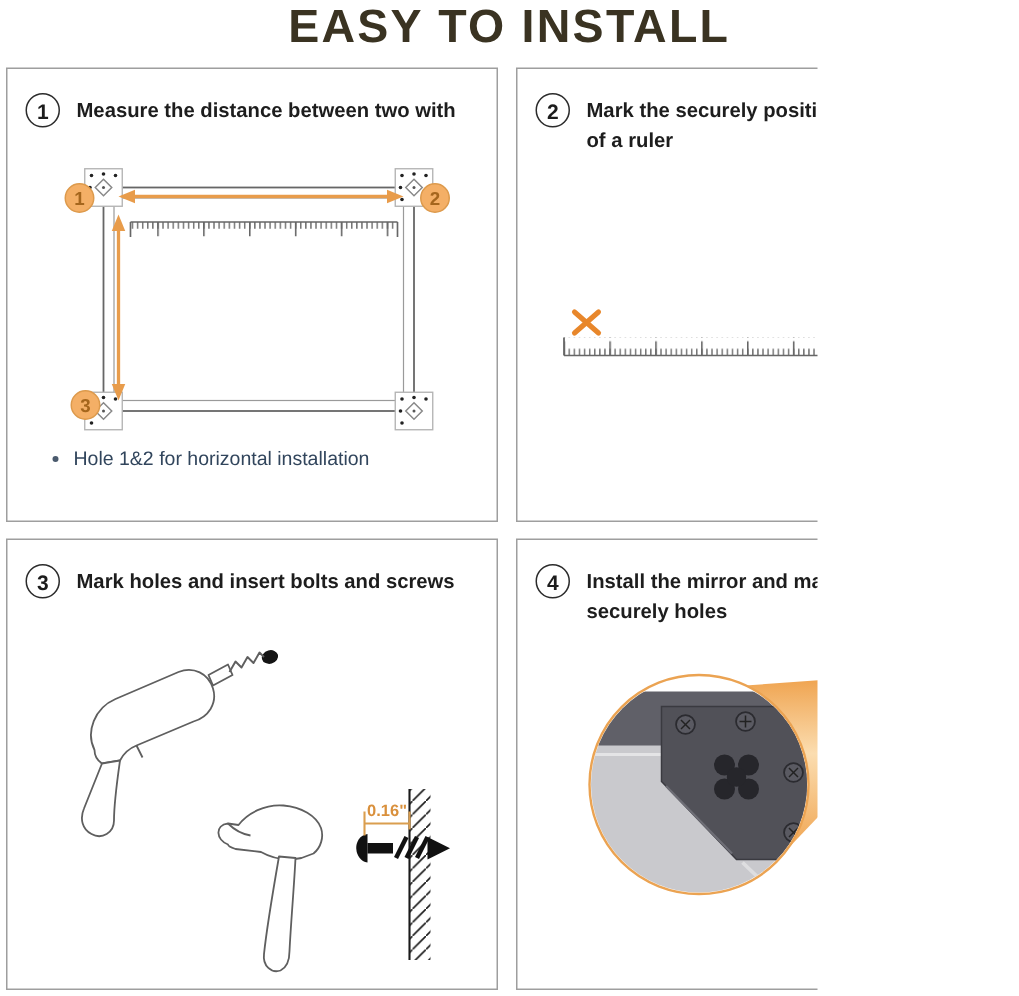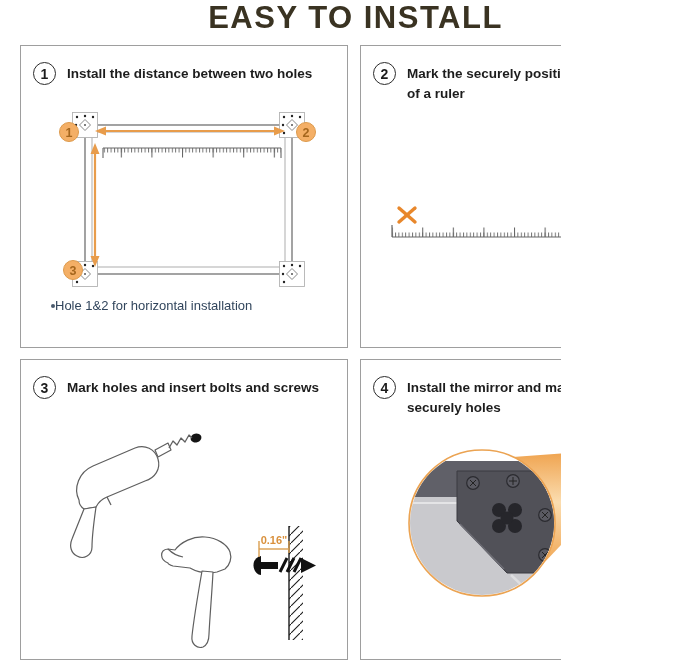--- a/index.html
+++ b/index.html
@@ -1,48 +1,48 @@
 <!DOCTYPE html>
 <html><head>
 <meta charset="utf-8">
 <style>
   html,body{margin:0;padding:0;background:#fff;}
   #stage{position:relative;width:545px;height:664px;background:#fff;overflow:hidden;
-         font-family:"Liberation Sans",sans-serif;margin-left:16px;}
+         font-family:"Liberation Sans",sans-serif;}
   .main-title{position:absolute;top:0;left:0;width:679px;text-align:center;
     font-size:31px;font-weight:800;letter-spacing:1.5px;color:#3a3322;}
   .panel{position:absolute;border:1px solid #9e9e9e;background:#fff;box-sizing:border-box;}
   #p1{left:4px;top:45px;width:328px;height:303px;}
   #p2{left:344px;top:45px;width:331px;height:303px;}
   #p3{left:4px;top:359px;width:328px;height:301px;}
   #p4{left:344px;top:359px;width:331px;height:301px;}
   .step-head{position:absolute;left:12px;top:15px;display:flex;gap:11px;align-items:flex-start;}
   .step-num{flex:none;width:23px;height:23px;border:1.6px solid #2b2b2b;border-radius:50%;
     display:flex;align-items:center;justify-content:center;
     font-size:14px;font-weight:700;color:#1c1c1c;box-sizing:border-box;margin-top:1px;}
   .step-label{font-size:13.5px;font-weight:600;color:#1d1d1d;line-height:1.5;
     max-width:276px;padding-top:3px;}
   svg{position:absolute;display:block;}
   svg text{font-family:"Liberation Sans",sans-serif;}
   .bullets{position:absolute;left:30px;top:247px;margin:0;padding:0;list-style:none;}
-  .bullets li{display:flex;align-items:center;height:25px;
+  .bullets li{display:flex;align-items:center;gap:10px;height:25px;
     font-size:13px;color:#31455c;}
   .bullet-dot{flex:none;width:4px;height:4px;border-radius:50%;background:#4a5a6d;}
 </style>
 </head>
 <body>
 
 <div id="stage">
 
   <div class="main-title">EASY TO INSTALL</div>
 
   <section class="panel" id="p1">
     <div class="step-head">
       <span class="step-num">1</span>
-      <span class="step-label">Install the distance between two holes</span>
+      <span class="step-label">Measure the distance between two with</span>
     </div>
 
     <svg style="left:8px;top:66px;" width="312" height="180" viewBox="0 0 312 180">
       <defs>
         <pattern id="ticksDown" width="3.4" height="12" patternUnits="userSpaceOnUse">
           <line x1="0.5" y1="0" x2="0.5" y2="4.5" stroke="#666" stroke-width="0.9"></line>
         </pattern>
         <pattern id="ticksDownMajor" width="30.6" height="12" patternUnits="userSpaceOnUse">
           <line x1="0.5" y1="0" x2="0.5" y2="9.5" stroke="#666" stroke-width="1.1"></line>
         </pattern>

